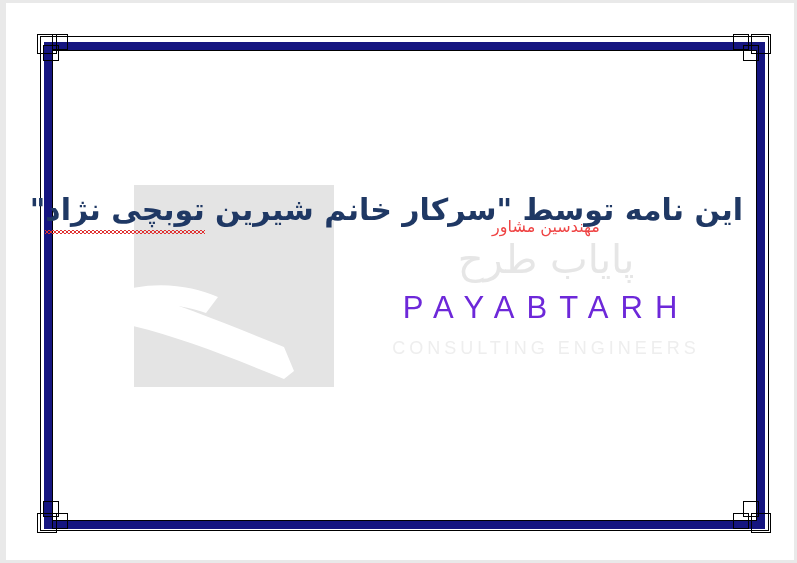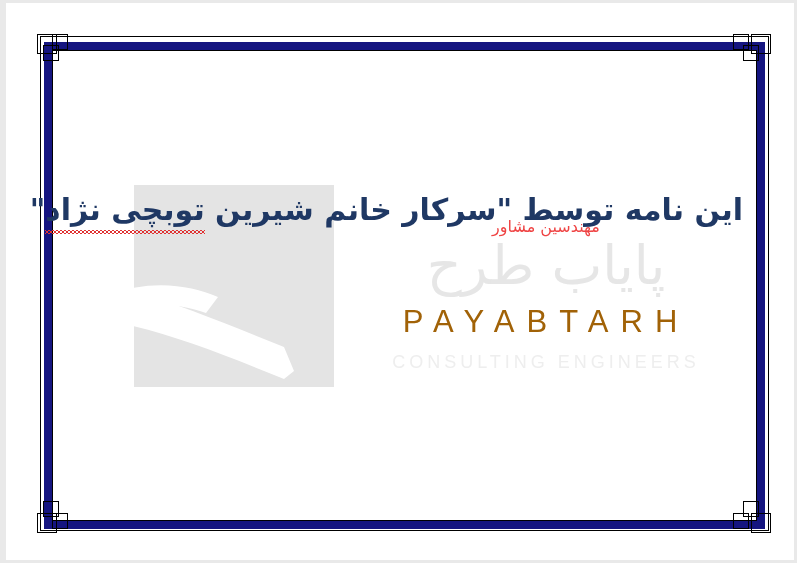--- a/index.html
+++ b/index.html
@@ -124,31 +124,31 @@
     direction: rtl;
   }
   .wm-fa-small {
     font-size: 16px;
     letter-spacing: 1px;
     color: #ef4444;
     line-height: 1.1;
     white-space: nowrap;
   }
   .wm-fa-big {
-    font-size: 54px;
+    font-size: 40px;
     color: #e6e6e6;
     line-height: 1.05;
     margin-top: 2px;
     white-space: nowrap;
   }
   .wm-latin-big {
     direction: ltr;
     font-size: 31px;
     letter-spacing: 12px;
-    color: #a16207;
+    color: #6d28d9;
     margin-top: 10px;
     white-space: nowrap;
     font-family: "Liberation Sans", sans-serif;
   }
   .wm-latin-small {
     direction: ltr;
     font-size: 18px;
     letter-spacing: 4px;
     color: #eeeeee;
     margin-top: 12px;

